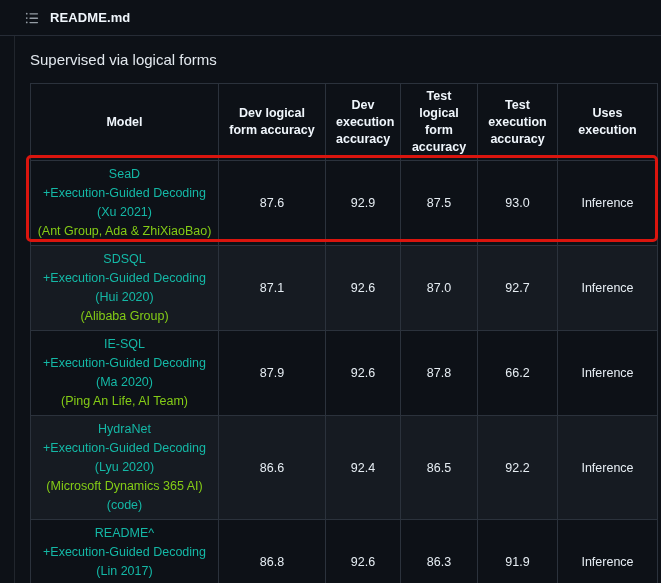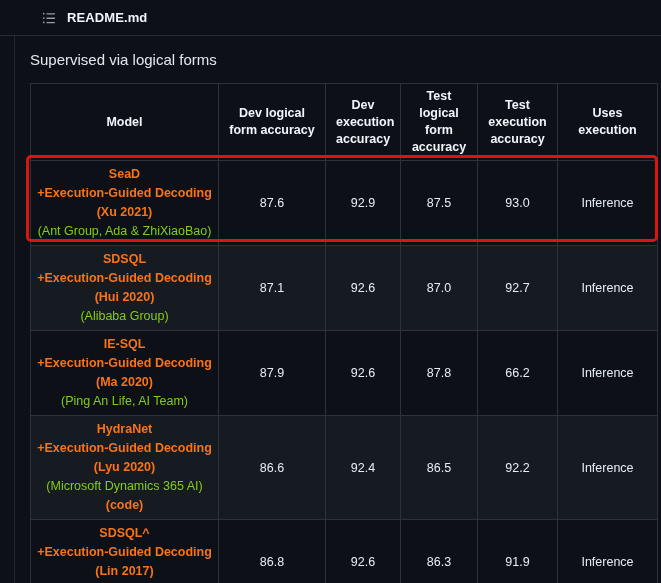--- a/index.html
+++ b/index.html
@@ -13,21 +13,21 @@
   }
   
   .panel-left-border {
     position: absolute; left: 14px; top: 0; width: 1px; height: 583px;
     background: #21262d;
   }
   
   .file-header {
     height: 36px;
     display: flex; align-items: center; gap: 11px;
-    padding-left: 42px;
+    padding-left: 25px;
     border-bottom: 1px solid #262c36;
     background: #0d1117;
     position: relative; z-index: 2;
   }
   .toc-btn { display: inline-flex; align-items: center; cursor: pointer; }
   .toc-btn svg { display: block; }
   .file-title { font-size: 13px; font-weight: bold; color: #f0f6fc; letter-spacing: .1px; }
 
   .content { padding: 16px 0 0 30px; }
   .section-title { font-size: 15px; font-weight: 400; color: #e2e8ee; line-height: 16px; }
@@ -52,21 +52,21 @@
   }
   tr.alt { background: #161b22; }
   tr.h-row  { height: 75px; }
   tr.r0 { height: 84px; }
   tr.r1 { height: 80px; margin-top: 40px; }
   tr.r2 { height: 83px; border-radius: 22px; }
   tr.r3 { height: 98px; }
   tr.r4 { height: 84px; }
 
   .m-line { display: block; line-height: 19px; }
-  a.m-link { color: #f97316; text-decoration: none; cursor: pointer; font-weight: bold; }
+  a.m-link { color: #14b8a6; text-decoration: none; cursor: pointer; }
   .org-line { color: #84cc16; }
 
   
   .highlight-box {
     position: absolute;
     left: 26px; top: 155px;
     width: 632px; height: 87px;
     border: 3px solid #da150e;
     border-radius: 5px;
     z-index: 10;
@@ -160,21 +160,21 @@
           <a class="m-line m-link">(code)</a>
         </td>
         <td>86.6</td>
         <td>92.4</td>
         <td>86.5</td>
         <td>92.2</td>
         <td>Inference</td>
       </tr>
       <tr class="r4">
         <td>
-          <a class="m-line m-link">SDSQL^</a>
+          <a class="m-line m-link">README^</a>
           <a class="m-line m-link">+Execution-Guided Decoding</a>
           <a class="m-line m-link">(Lin 2017)</a>
           <span class="m-line org-line">(Salesforce Research)</span>
         </td>
         <td>86.8</td>
         <td>92.6</td>
         <td>86.3</td>
         <td>91.9</td>
         <td>Inference</td>
       </tr>

